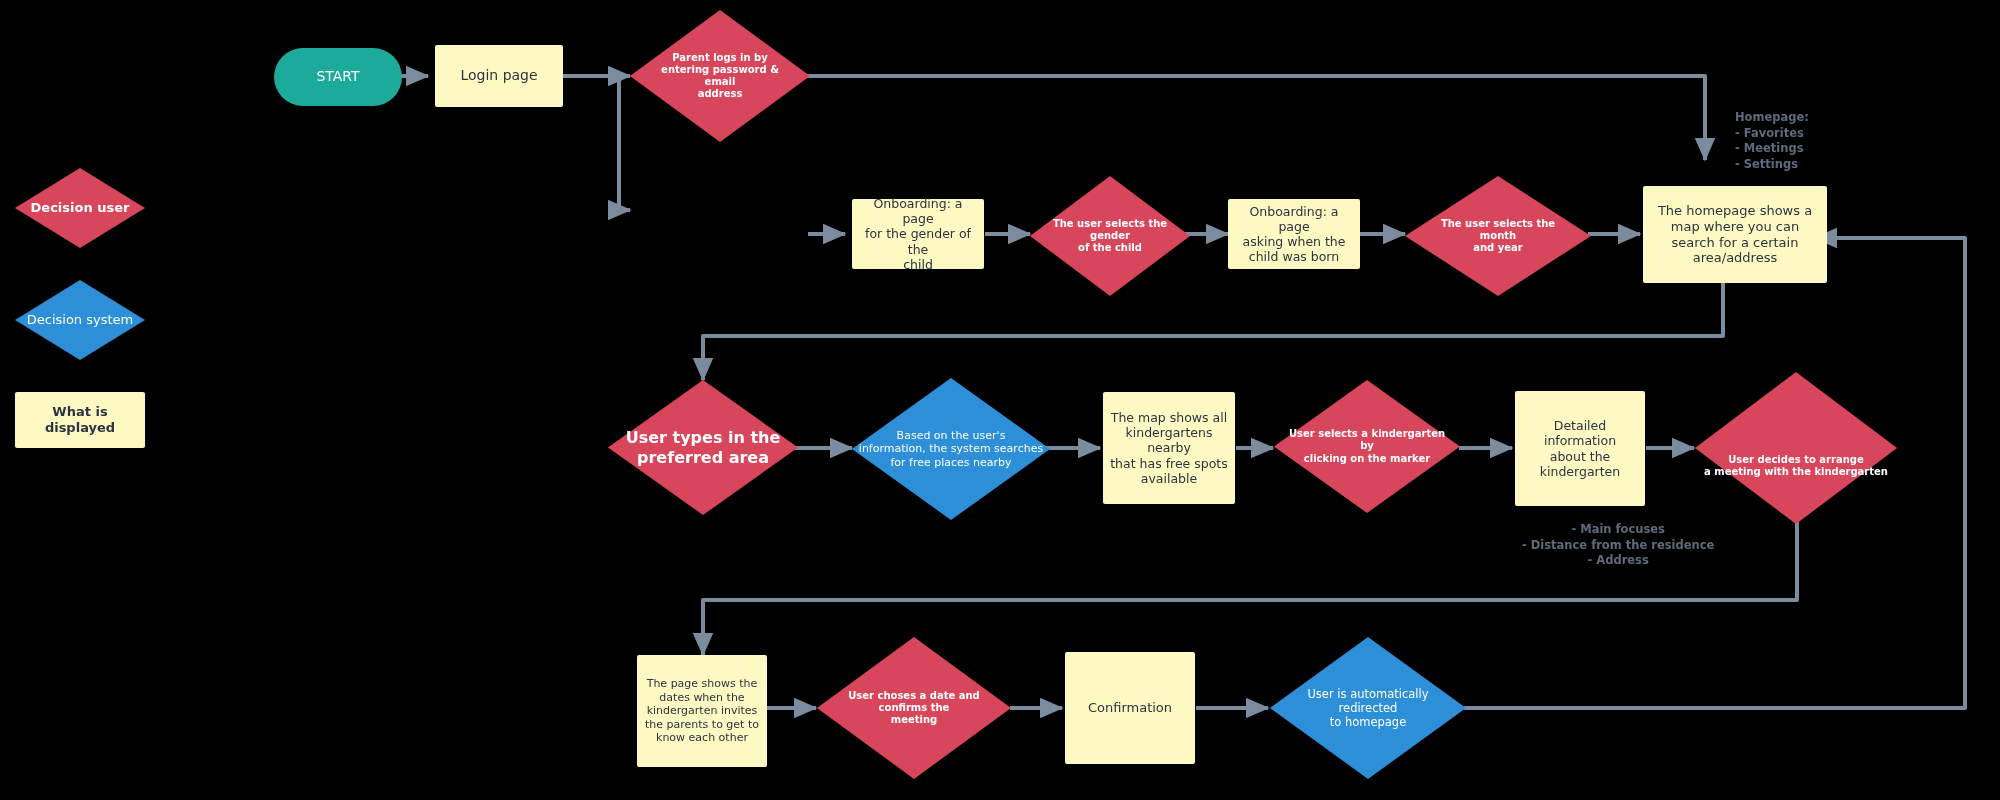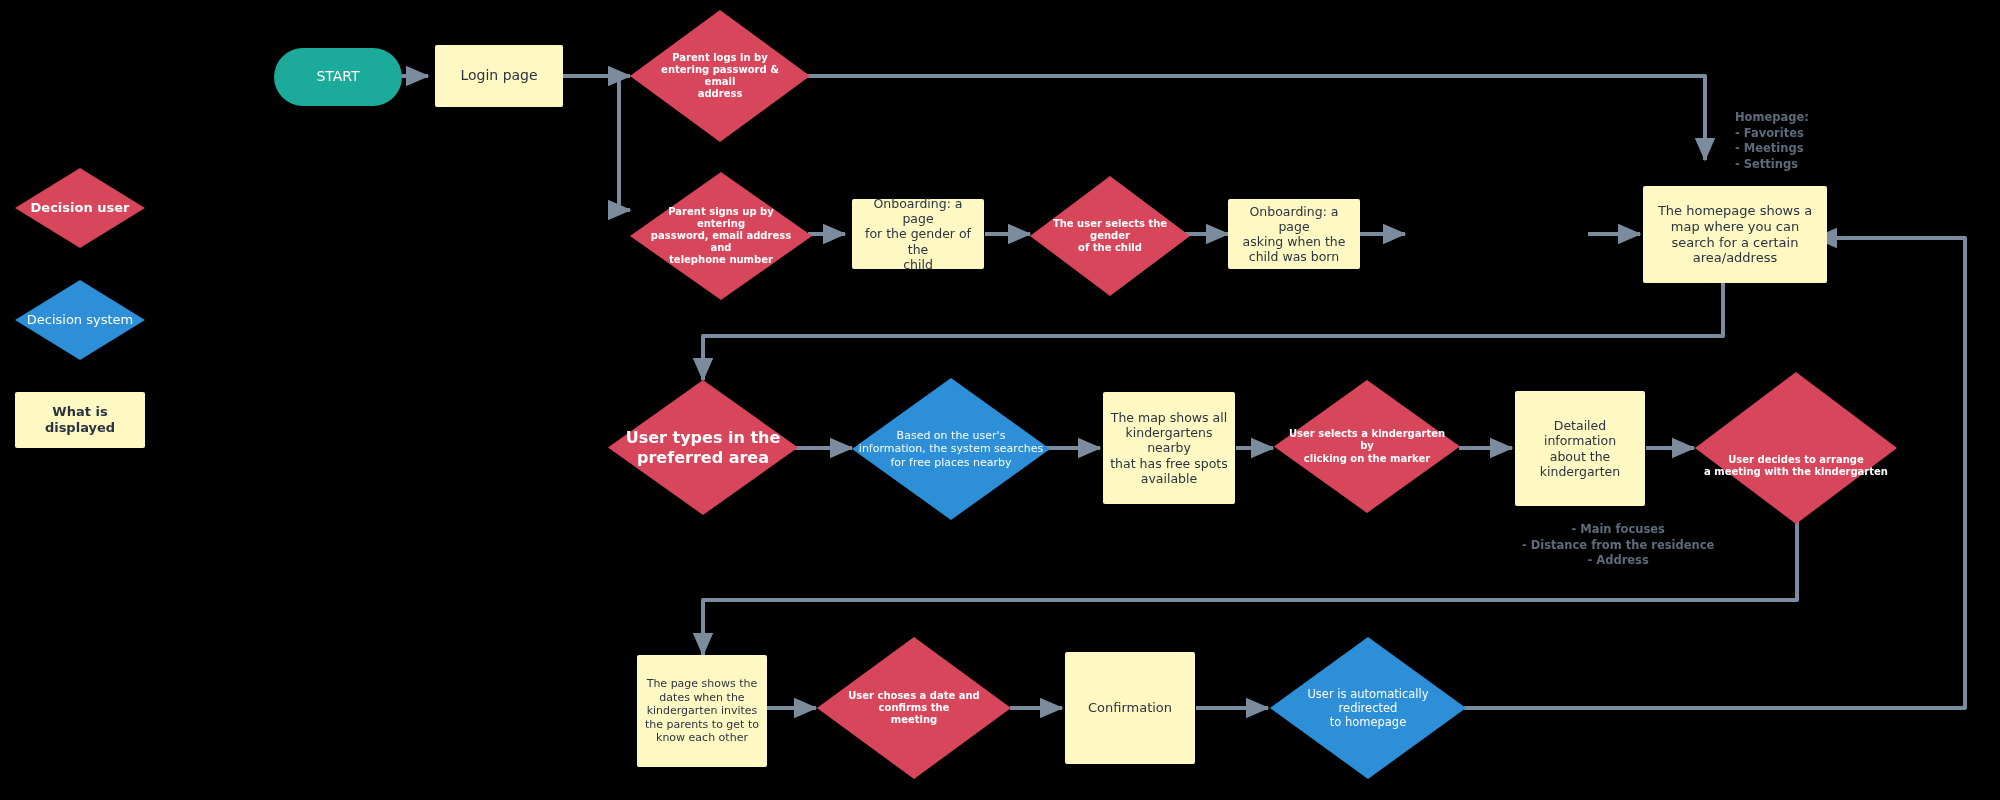--- a/index.html
+++ b/index.html
@@ -166,45 +166,44 @@
     <span class="node-label" style="font-size:10px; padding:0 18px;">Parent logs in by
 entering password &amp; email
 address</span>
   </div>
 
   <div class="annotation" style="left:1735px; top:110px; font-size:11.5px;">Homepage:
 - Favorites
 - Meetings
 - Settings</div>
 
-  <div class="node shape-diamond diamond-user" style="left:630px; top:172px; width:182px; height:128px;">
-    <span class="diamond-fill"></span>
-    <span class="node-label" style="font-size:10px; padding:0 14px;">Parent signs up by entering
-password, email address and
-telephone number</span>
-  </div>
 
   <div class="node shape-box" style="left:852px; top:199px; width:132px; height:70px; font-size:12.5px;">
     <span class="node-label">Onboarding: a page
 for the gender of the
 child</span>
   </div>
 
   <div class="node shape-diamond diamond-user" style="left:1030px; top:176px; width:160px; height:120px;">
     <span class="diamond-fill"></span>
     <span class="node-label" style="font-size:10px; padding:0 14px;">The user selects the gender
 of the child</span>
   </div>
 
   <div class="node shape-box" style="left:1228px; top:199px; width:132px; height:70px; font-size:12.5px;">
     <span class="node-label">Onboarding: a page
 asking when the
 child was born</span>
   </div>
 
+  <div class="node shape-diamond diamond-user" style="left:1405px; top:176px; width:186px; height:120px;">
+    <span class="diamond-fill"></span>
+    <span class="node-label" style="font-size:10px; padding:0 18px;">The user selects the month
+and year</span>
+  </div>
 
   <div class="node shape-box" style="left:1643px; top:186px; width:184px; height:97px; font-size:13px;">
     <span class="node-label">The homepage shows a
 map where you can
 search for a certain
 area/address</span>
   </div>
 
   <div class="node shape-diamond diamond-user" style="left:608px; top:380px; width:190px; height:135px;">
     <span class="diamond-fill"></span>

